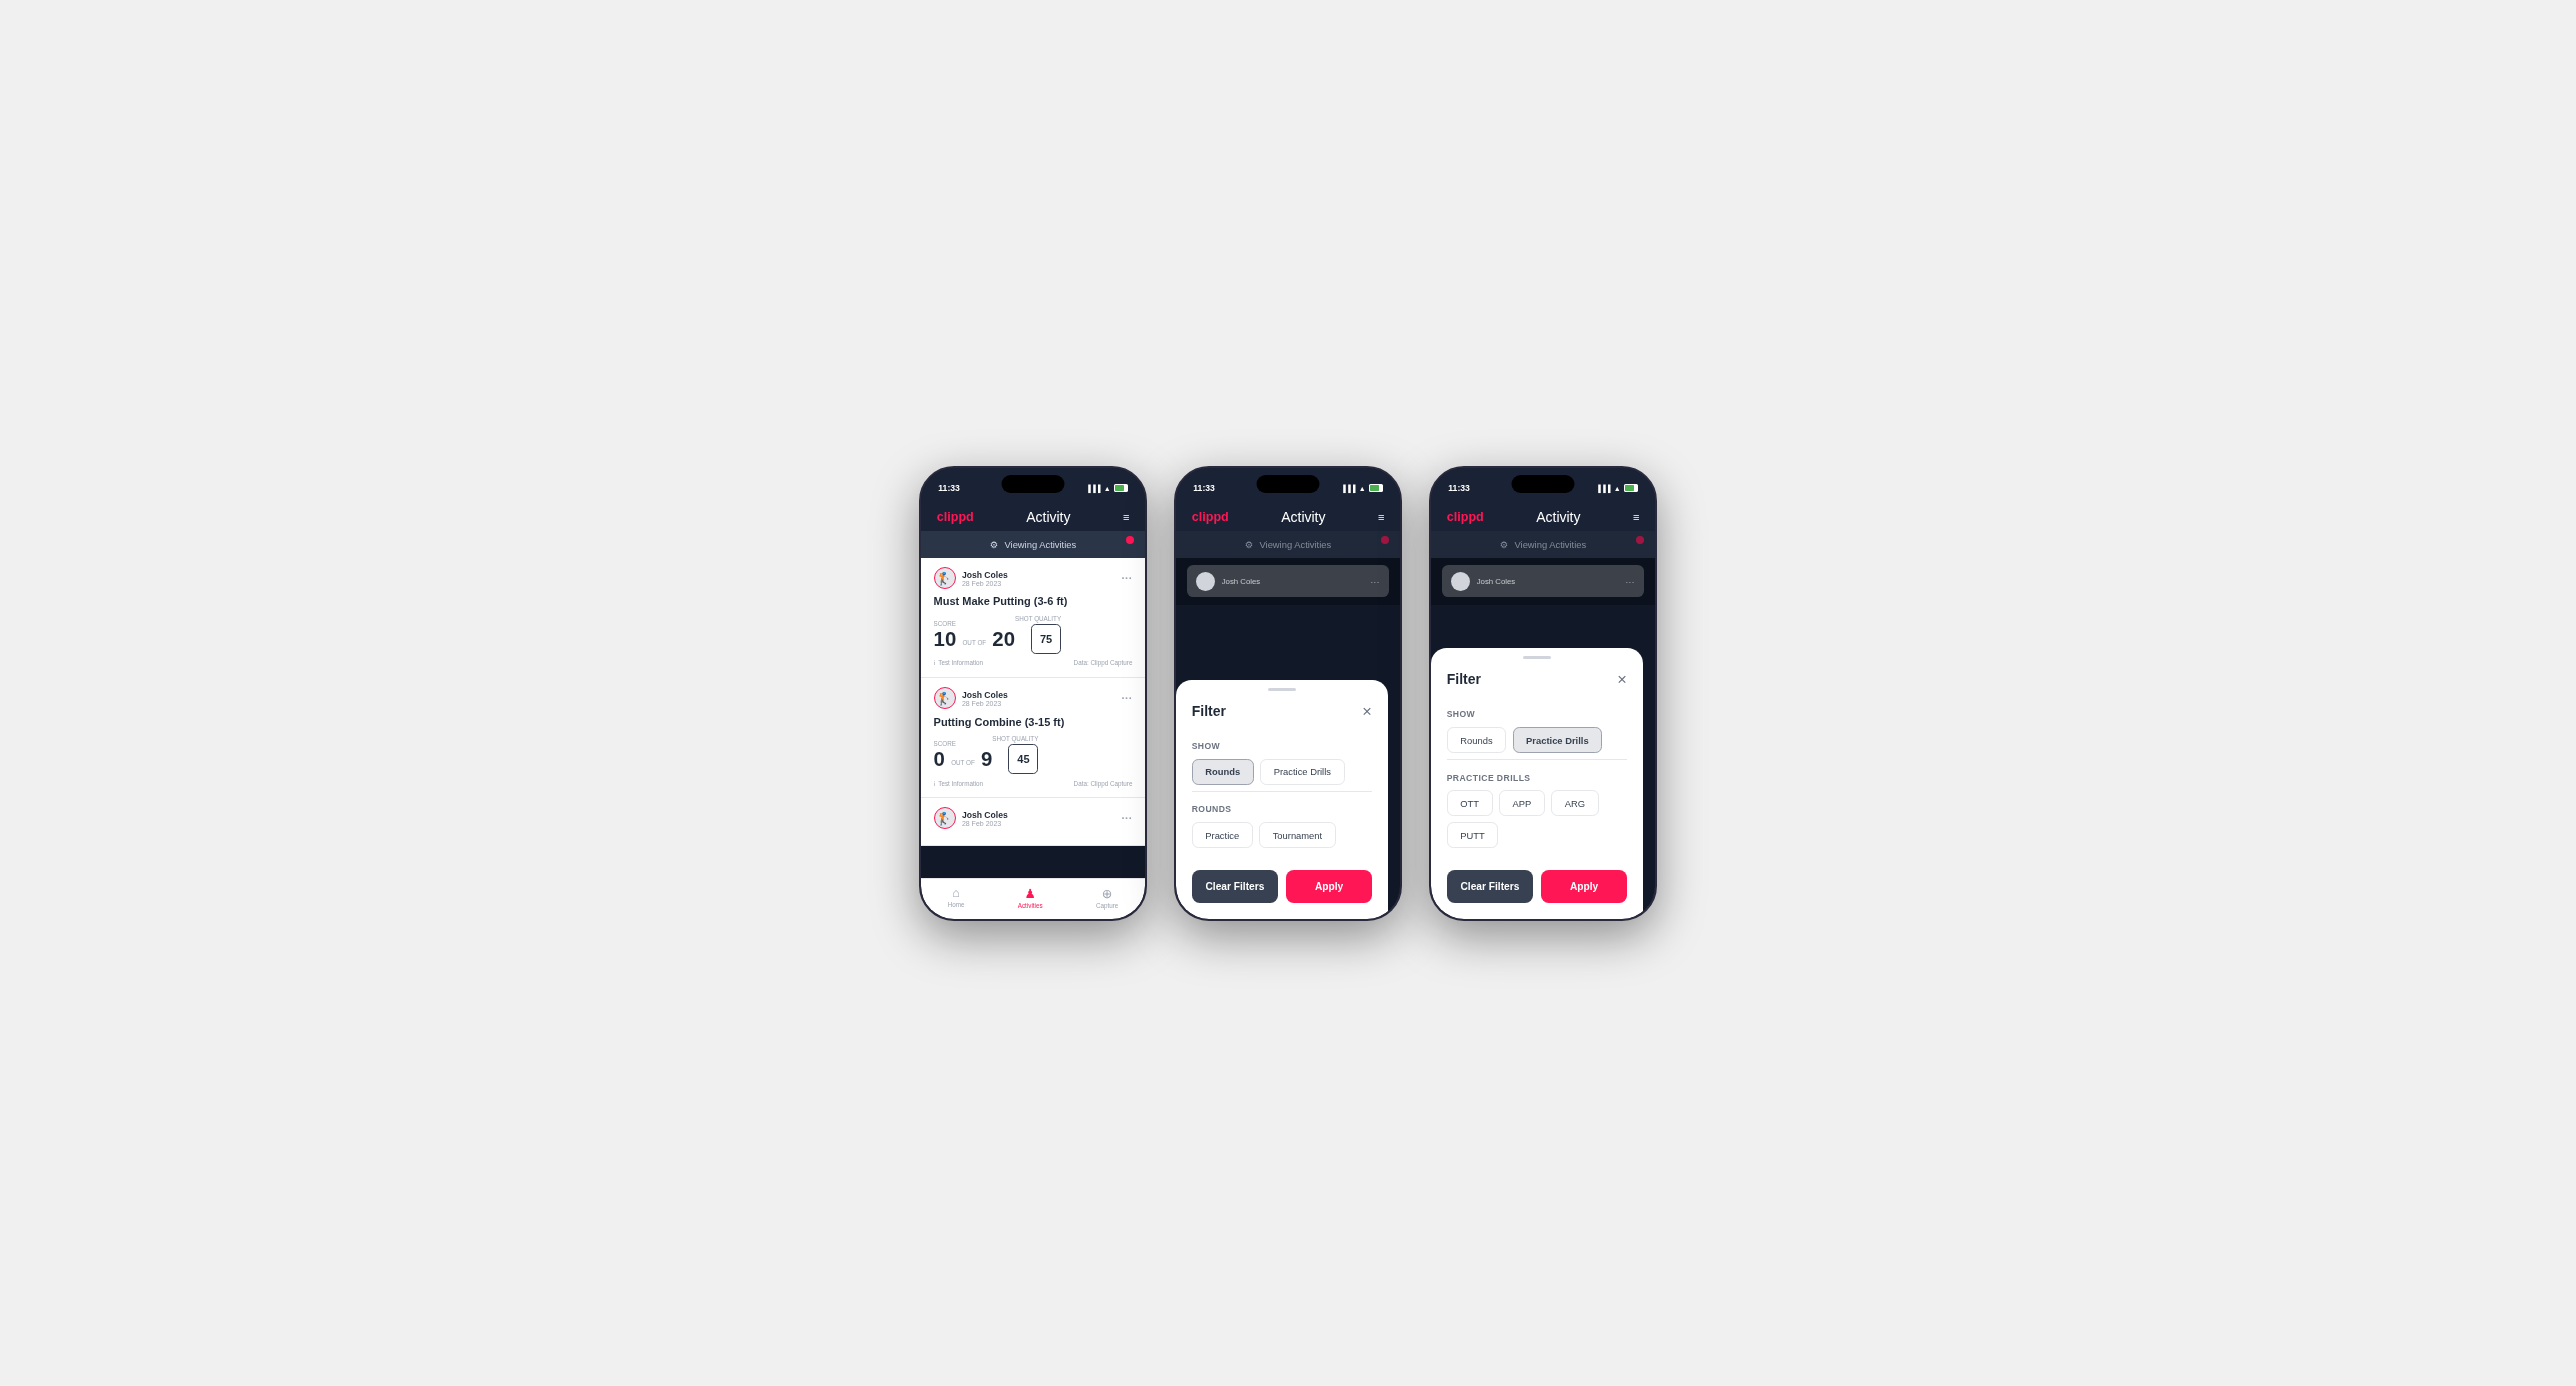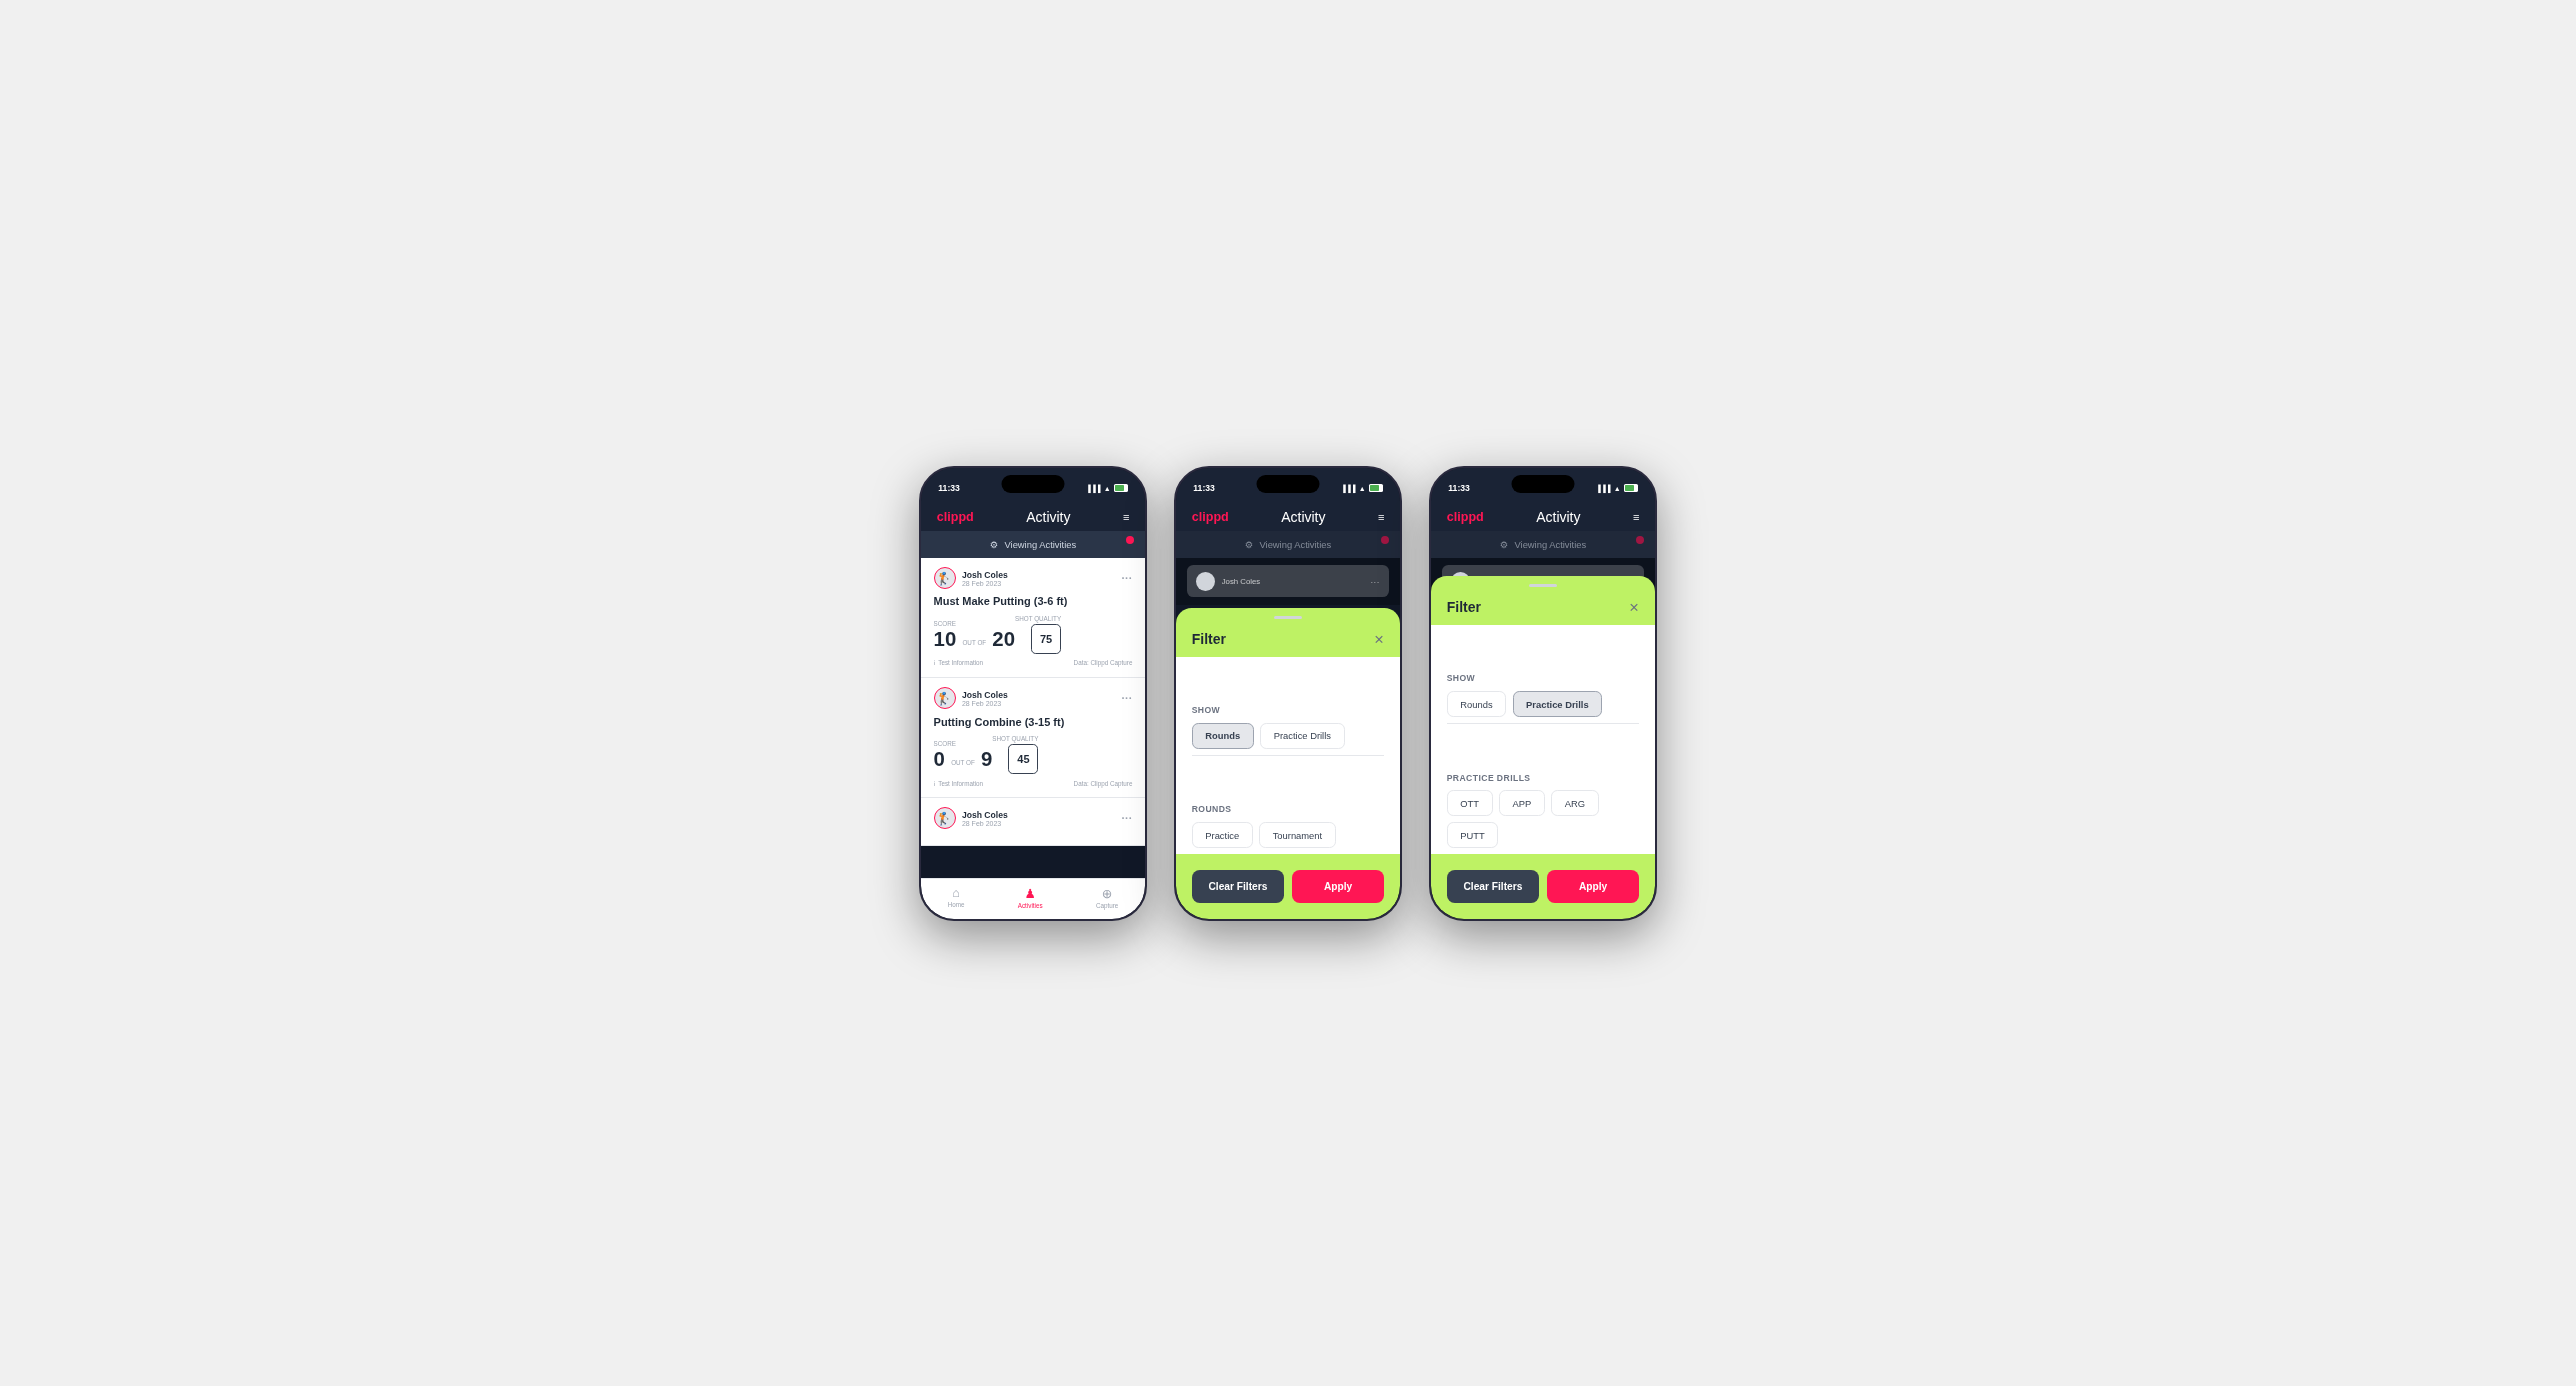--- a/index.html
+++ b/index.html
@@ -295,22 +295,22 @@
     }
     .phone-content {
       flex: 1;
       overflow: hidden;
       padding-bottom: 41px;
     }
     .filter-sheet {
       position: absolute;
       bottom: 0;
       left: 0;
-      right: 0;
-      background: #bef264;
+      right: 12px;
+      background: #ffffff;
       border-radius: 15.7px 15.7px 0 0;
       z-index: 20;
       padding: 0 0 15.7px 0;
     }
     .filter-handle {
       width: 28px;
       height: 3.1px;
       background: #d1d5db;
       border-radius: 1.6px;
       margin: 7.8px auto 0;
@@ -338,21 +338,20 @@
     .filter-section {
       padding: 12.6px 0 6.3px;
     }
     .filter-section-label {
       font-size: 8.6px;
       color: #6b7280;
       font-weight: 600;
       margin-bottom: 7.8px;
       text-transform: uppercase;
       letter-spacing: 0.05em;
-      margin-top: 36px;
     }
     .filter-buttons-row {
       display: flex;
       gap: 6.3px;
       flex-wrap: wrap;
     }
     .filter-btn {
       padding: 6.3px 12.6px;
       border: 0.8px solid #e5e7eb;
       border-radius: 6.3px;

